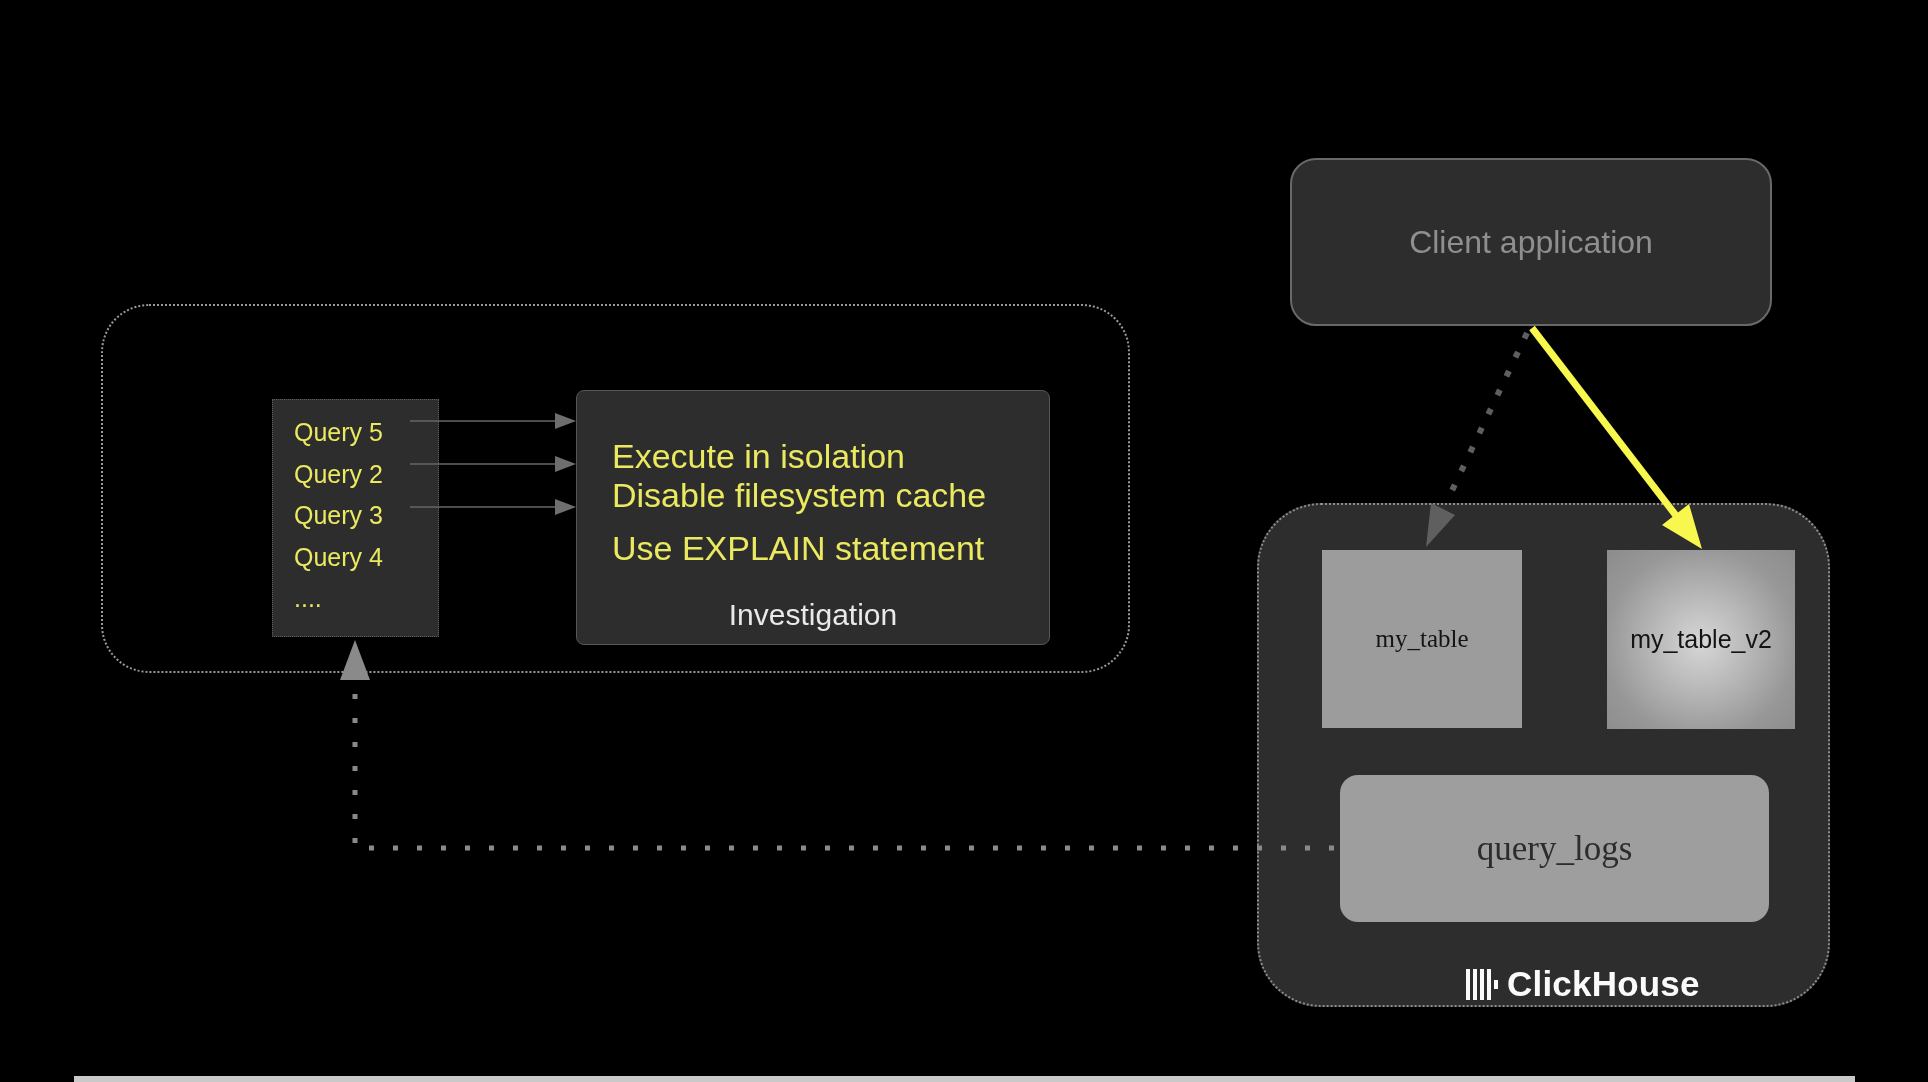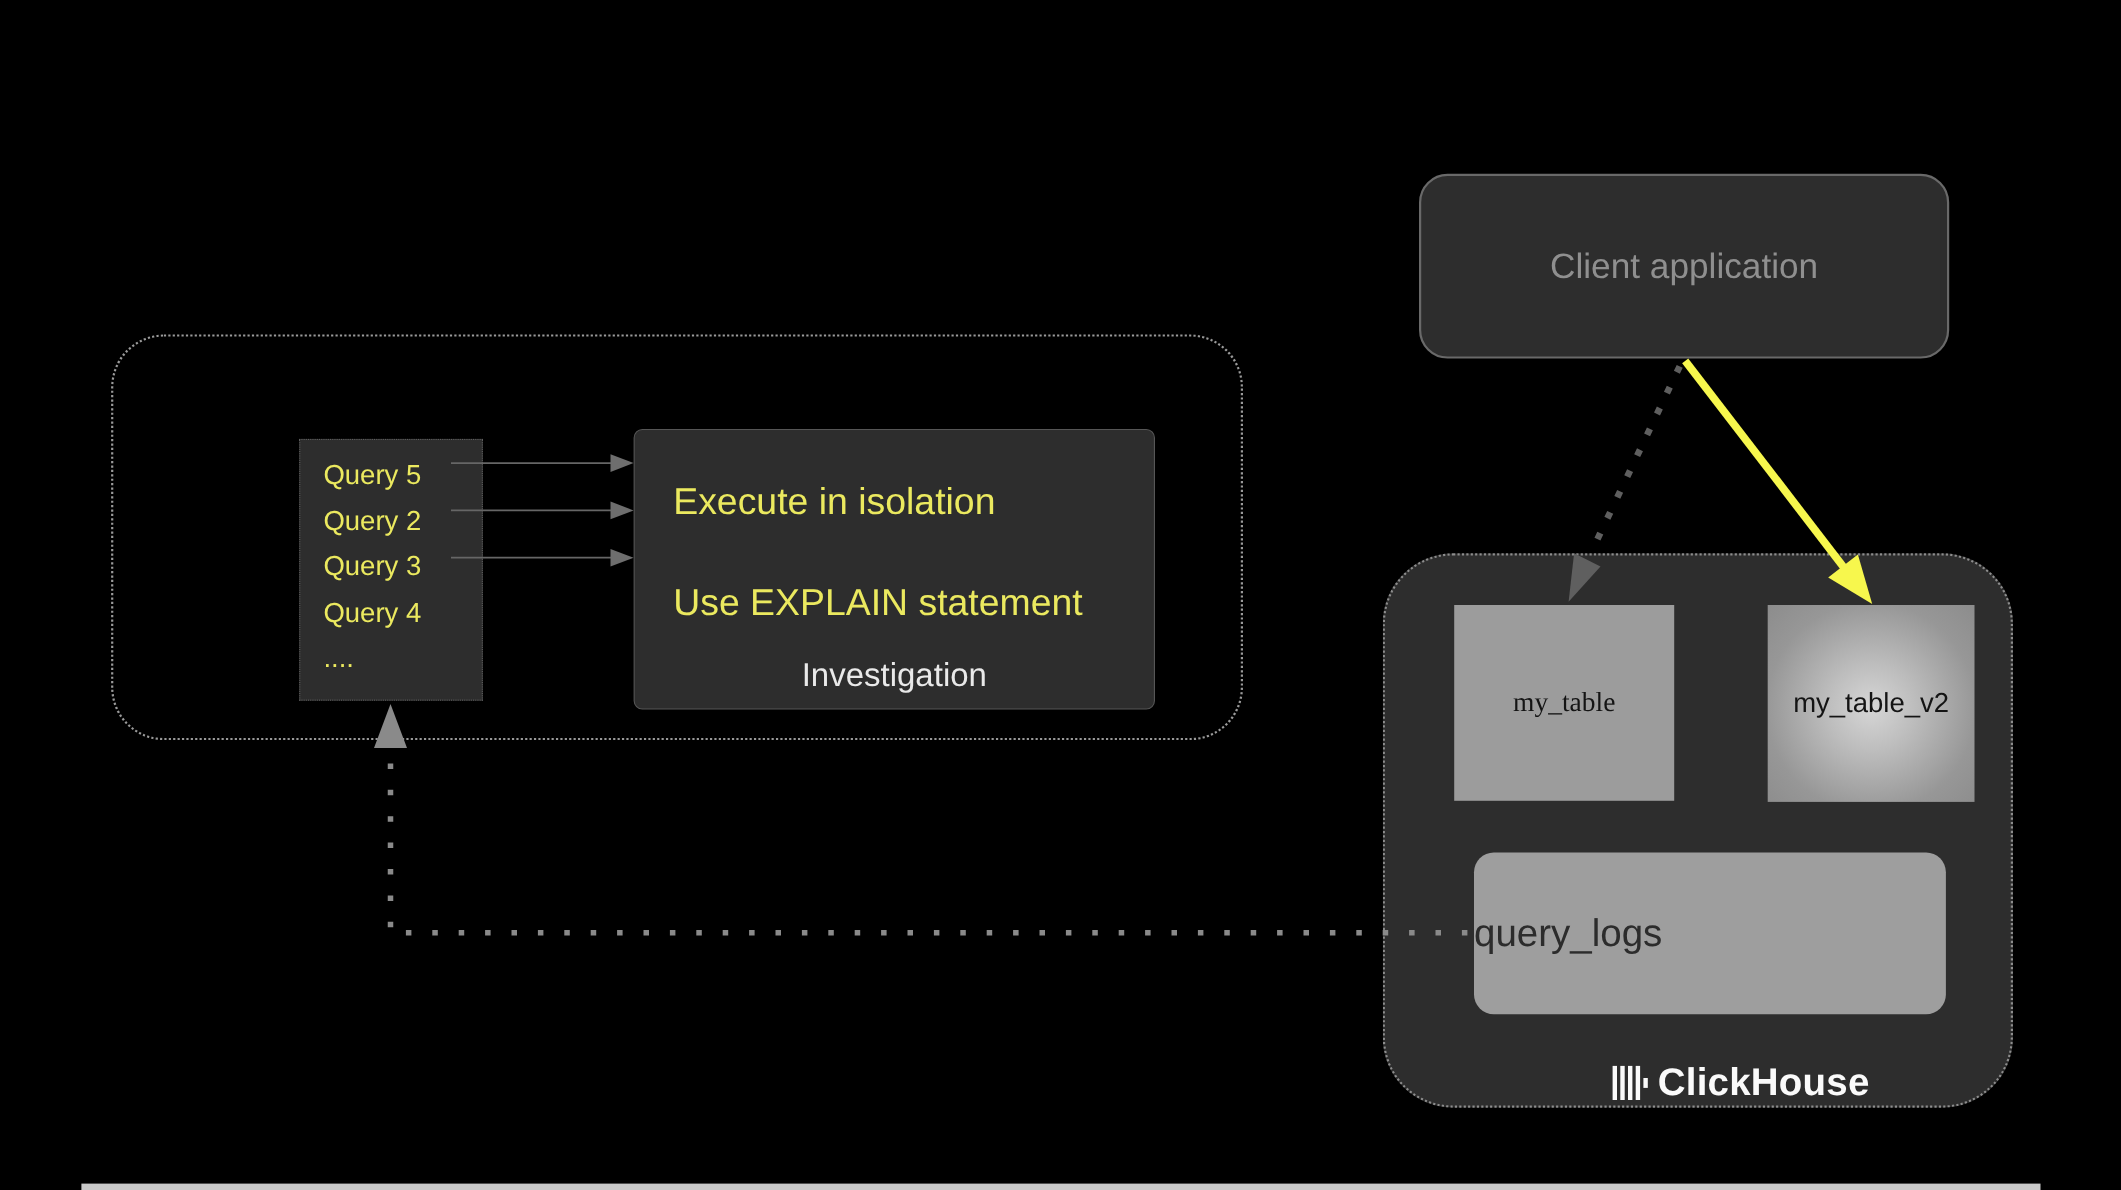--- a/index.html
+++ b/index.html
@@ -78,22 +78,22 @@
     background:var(--table_gray,#9c9c9c);
     font-family:Liberation Serif, serif;
   }
   .my-table-v2{
     left:1607px;top:550px;width:188px;height:179px;
     background:radial-gradient(circle at 50% 52%, #d6d6d6 0%, #bdbdbd 30%, #979797 72%, #8c8c8c 100%);
   }
   .query-logs{
     position:absolute;left:1340px;top:775px;width:429px;height:147px;
     background:var(--logs_gray,#9e9e9e);border-radius:18px;
-    display:flex;align-items:center;
-    color:var(--logs_text,#2c2c2c);font-size:35px;
+    display:flex;align-items:center;justify-content:center;
+    color:var(--logs_text,#2c2c2c);font-size:35px;font-family:Liberation Serif, serif;
   }
   .brand-row{
     position:absolute;left:1466px;top:966px;height:36px;
     display:flex;align-items:center;gap:9px;
   }
   .brand-bars{display:flex;align-items:center;gap:3px;height:32px;}
   .brand-bars .bar{width:4px;height:31px;background:var(--white_text,#fafafa);}
   .brand-bars .bar.short{height:9px;}
   .brand-name{color:var(--white_text,#fafafa);font-size:35px;font-weight:bold;letter-spacing:0.2px;}
   
@@ -125,20 +125,21 @@
   <div class="query-box">
     <div>Query 5</div>
     <div>Query 2</div>
     <div>Query 3</div>
     <div>Query 4</div>
     <div>....</div>
   </div>
 
   <div class="investigation-box">
     <div class="note note-0">Execute in isolation</div>
+    <div class="note note-1">Disable filesystem cache</div>
     <div class="note note-2">Use EXPLAIN statement</div>
     <div class="investigation-label">Investigation</div>
   </div>
 
   <div class="clickhouse-box"></div>
 
   <div class="table-sq my-table">
     <span>my_table</span>
   </div>
 

